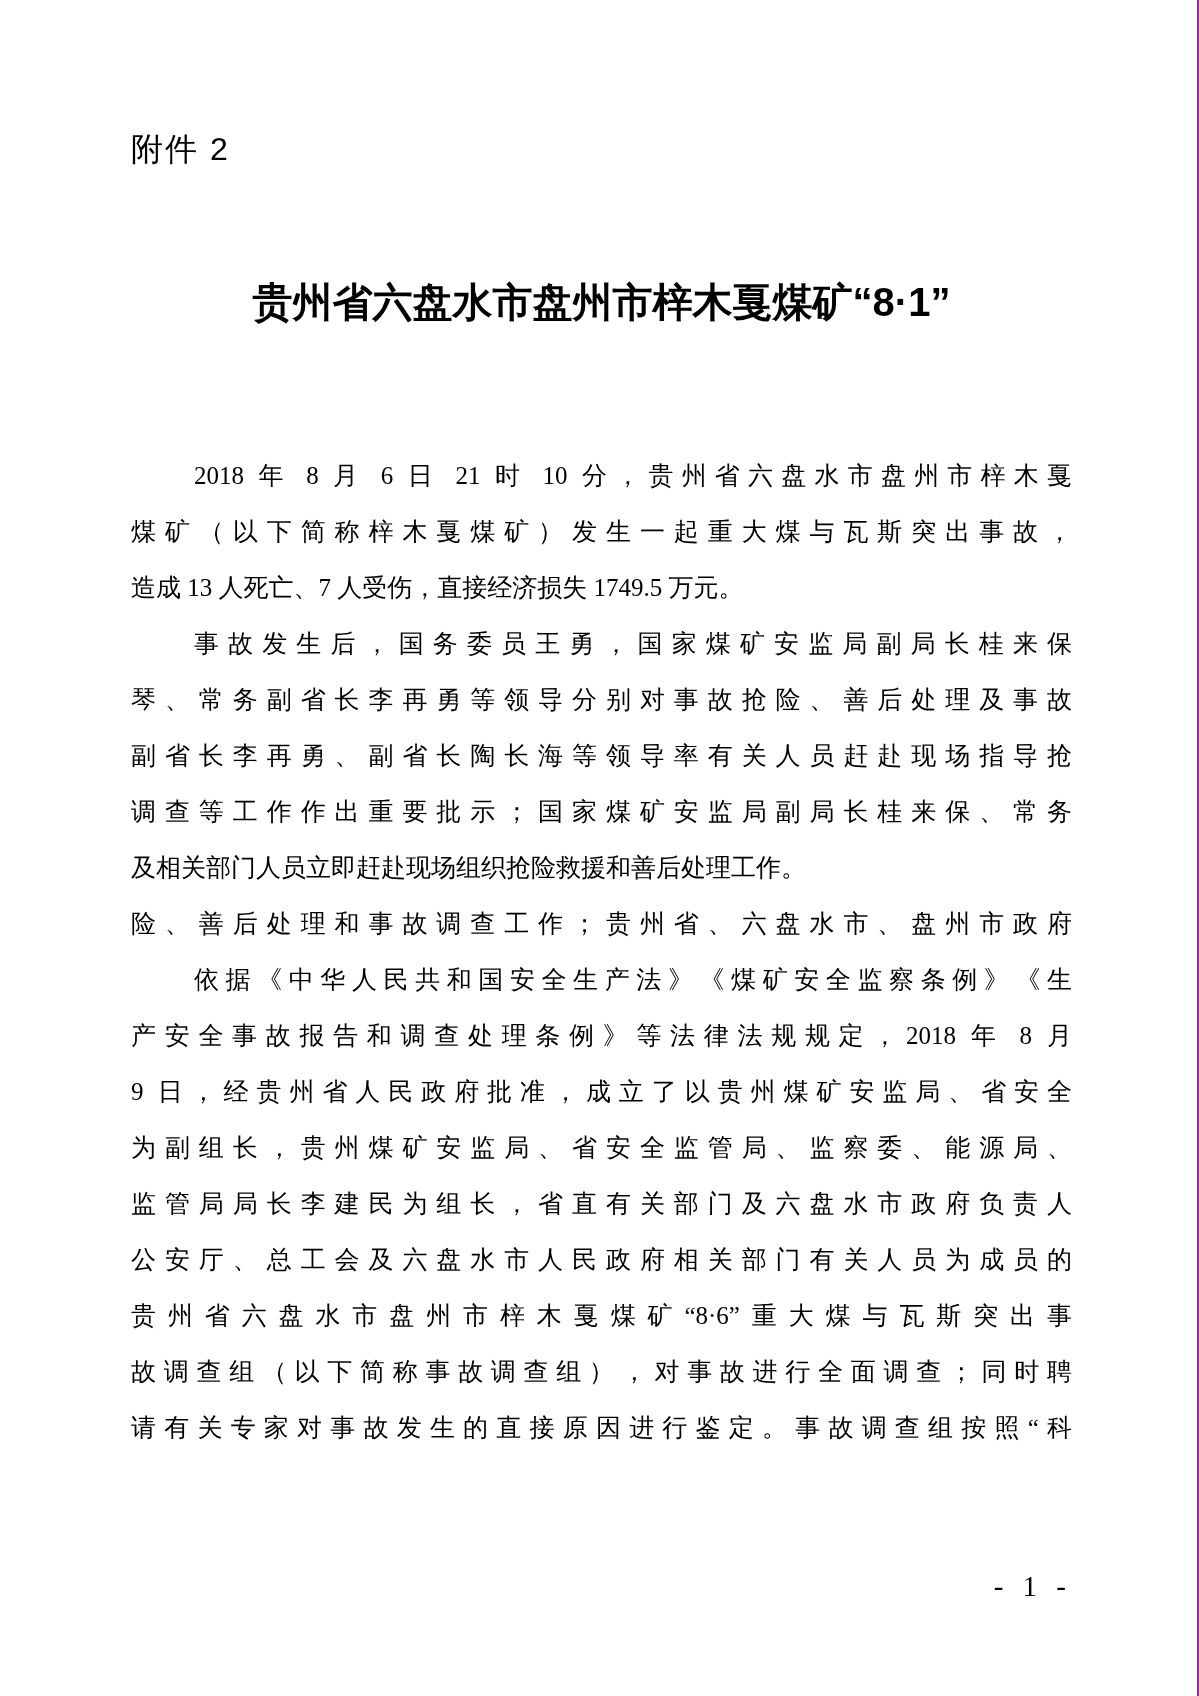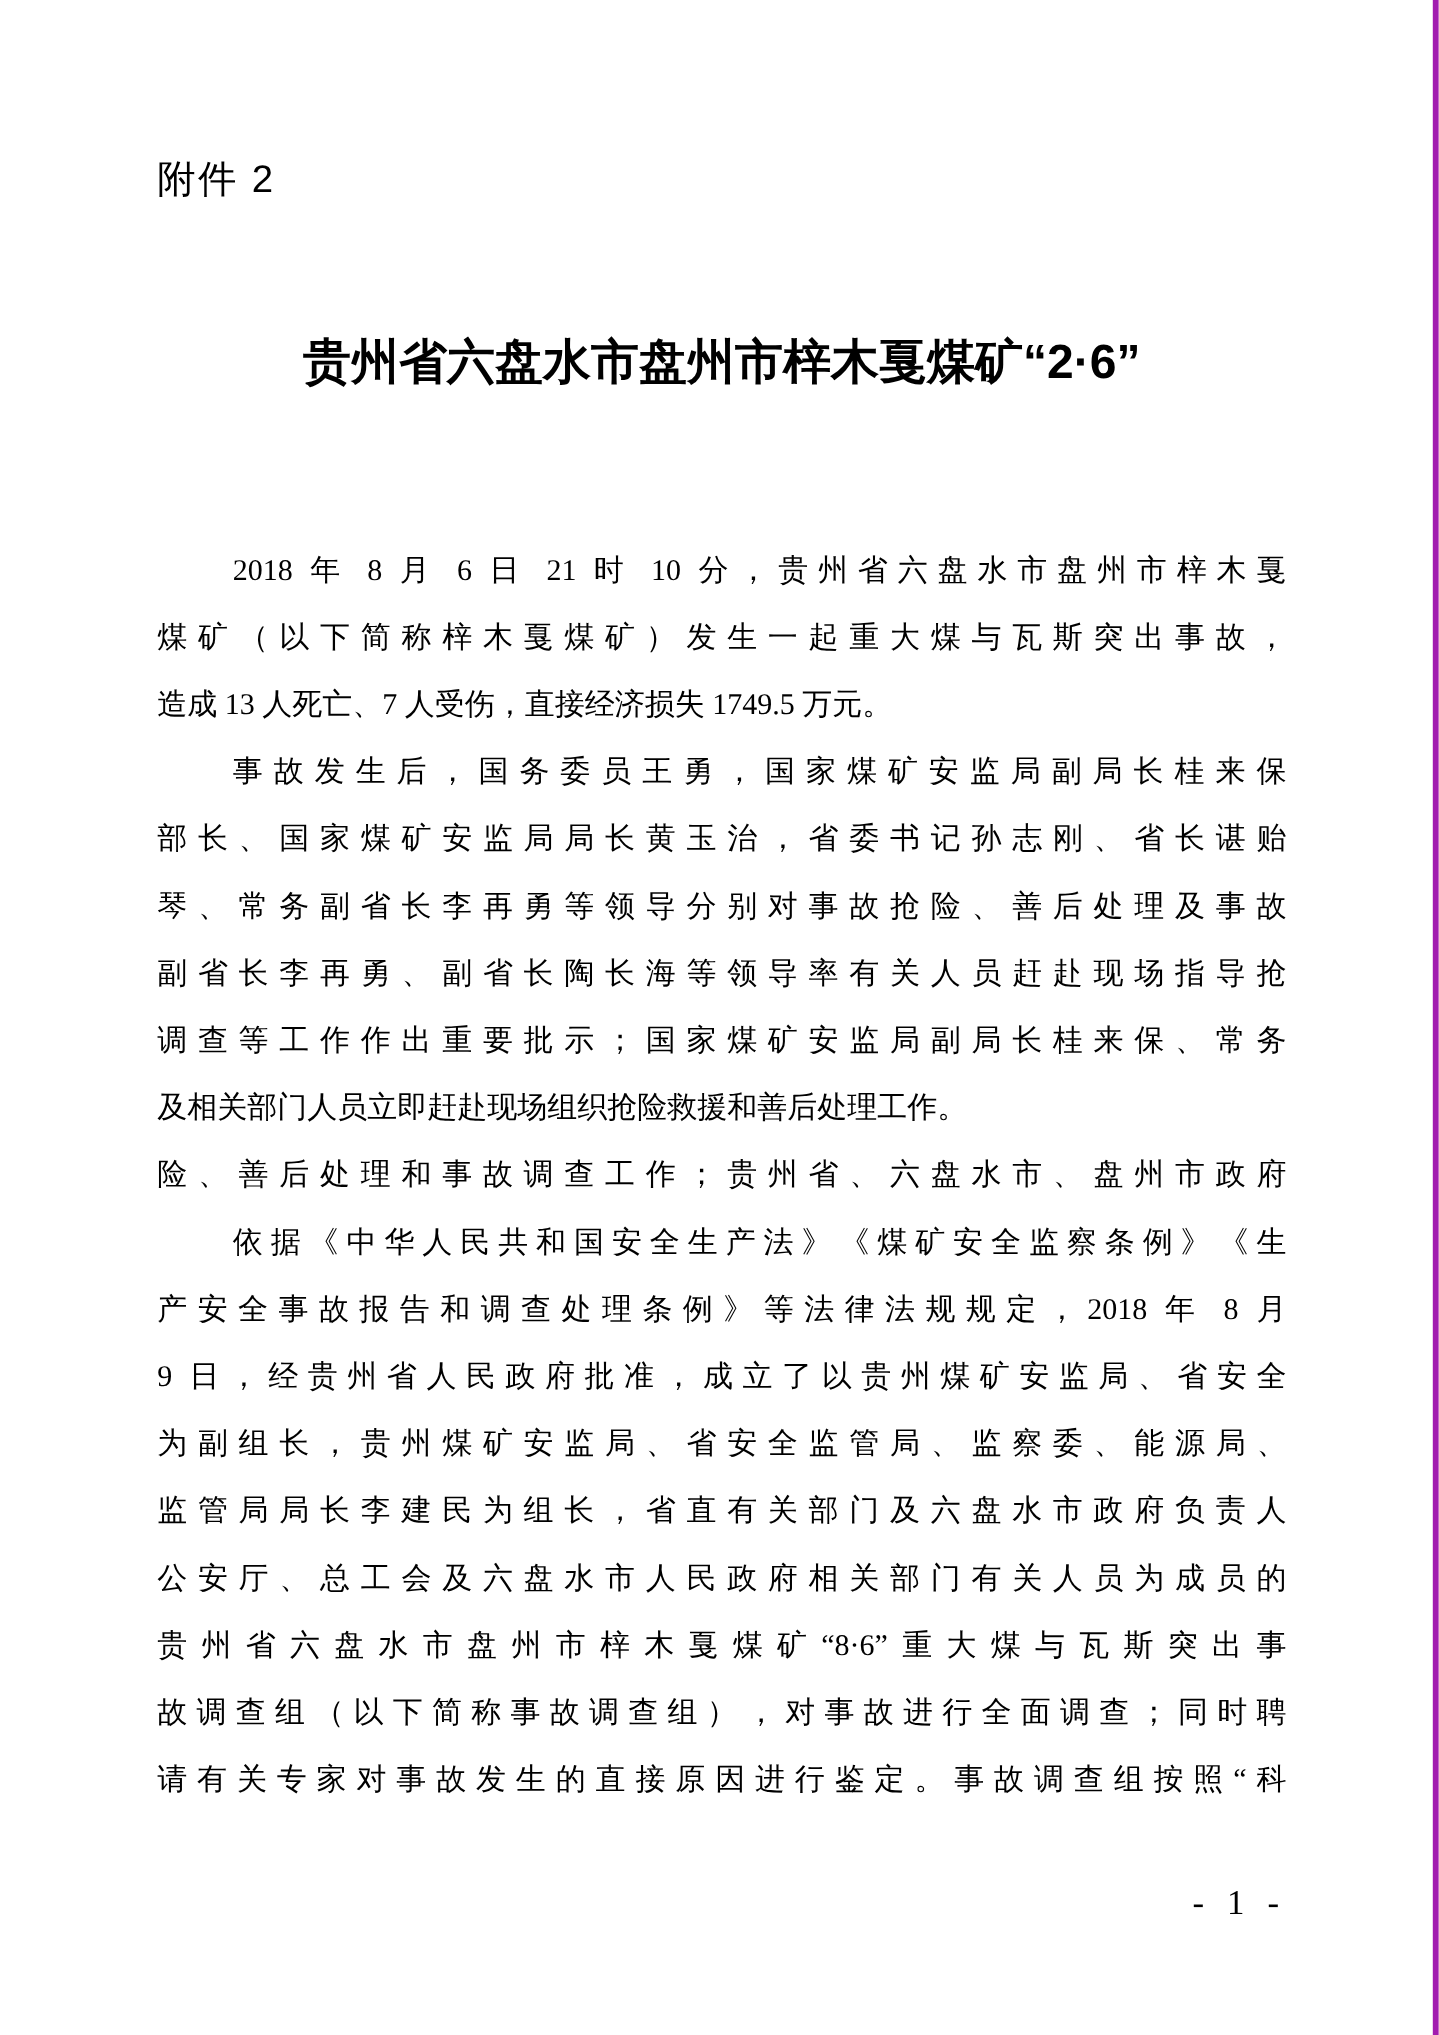--- a/index.html
+++ b/index.html
@@ -7,21 +7,21 @@
     padding: 0;
     background: #ffffff;
   }
   .page {
     position: relative;
     width: 1199px;
     height: 1696px;
     background: #ffffff;
     color: #000000;
     overflow: hidden;
-    border-right: 5px solid #a21caf; 
+    border-right: 2px solid #a21caf; 
     box-sizing: border-box;
   }
   
   .attachment {
     position: absolute;
     left: 131px;
     top: 126px;
     font-family: "Liberation Sans", "DejaVu Sans", sans-serif;
     font-size: 32px;
     font-weight: 500;
@@ -82,34 +82,33 @@
   }
 </style>
 </head>
 <body>
 
 <div class="page">
 
   <div class="attachment">附件 2</div>
 
   <div class="title-block">
-    <div class="title-line">贵州省六盘水市盘州市梓木戛煤矿“2·6”</div>
+    <div class="title-line">贵州省六盘水市盘州市梓木戛煤矿“8·1”</div>
   </div>
 
   <div class="body-text">
 
     <div class="para">
       <div class="line indent">2018 年 8 月 6 日 21 时 10 分，贵州省六盘水市盘州市梓木戛</div>
       <div class="line">煤矿（以下简称梓木戛煤矿）发生一起重大煤与瓦斯突出事故，</div>
       <div class="line para-end">造成 13 人死亡、7 人受伤，直接经济损失 1749.5 万元。</div>
     </div>
 
     <div class="para">
       <div class="line indent">事故发生后，国务委员王勇，国家煤矿安监局副局长桂来保</div>
-      <div class="line">部长、国家煤矿安监局局长黄玉治，省委书记孙志刚、省长谌贻</div>
       <div class="line">琴、常务副省长李再勇等领导分别对事故抢险、善后处理及事故</div>
       <div class="line">副省长李再勇、副省长陶长海等领导率有关人员赶赴现场指导抢</div>
       <div class="line">调查等工作作出重要批示；国家煤矿安监局副局长桂来保、常务</div>
       <div class="line para-end">及相关部门人员立即赶赴现场组织抢险救援和善后处理工作。</div>
       <div class="line">险、善后处理和事故调查工作；贵州省、六盘水市、盘州市政府</div>
     </div>
 
     <div class="para">
       <div class="line indent">依据《中华人民共和国安全生产法》《煤矿安全监察条例》《生</div>
       <div class="line">产安全事故报告和调查处理条例》等法律法规规定，2018 年 8 月</div>

